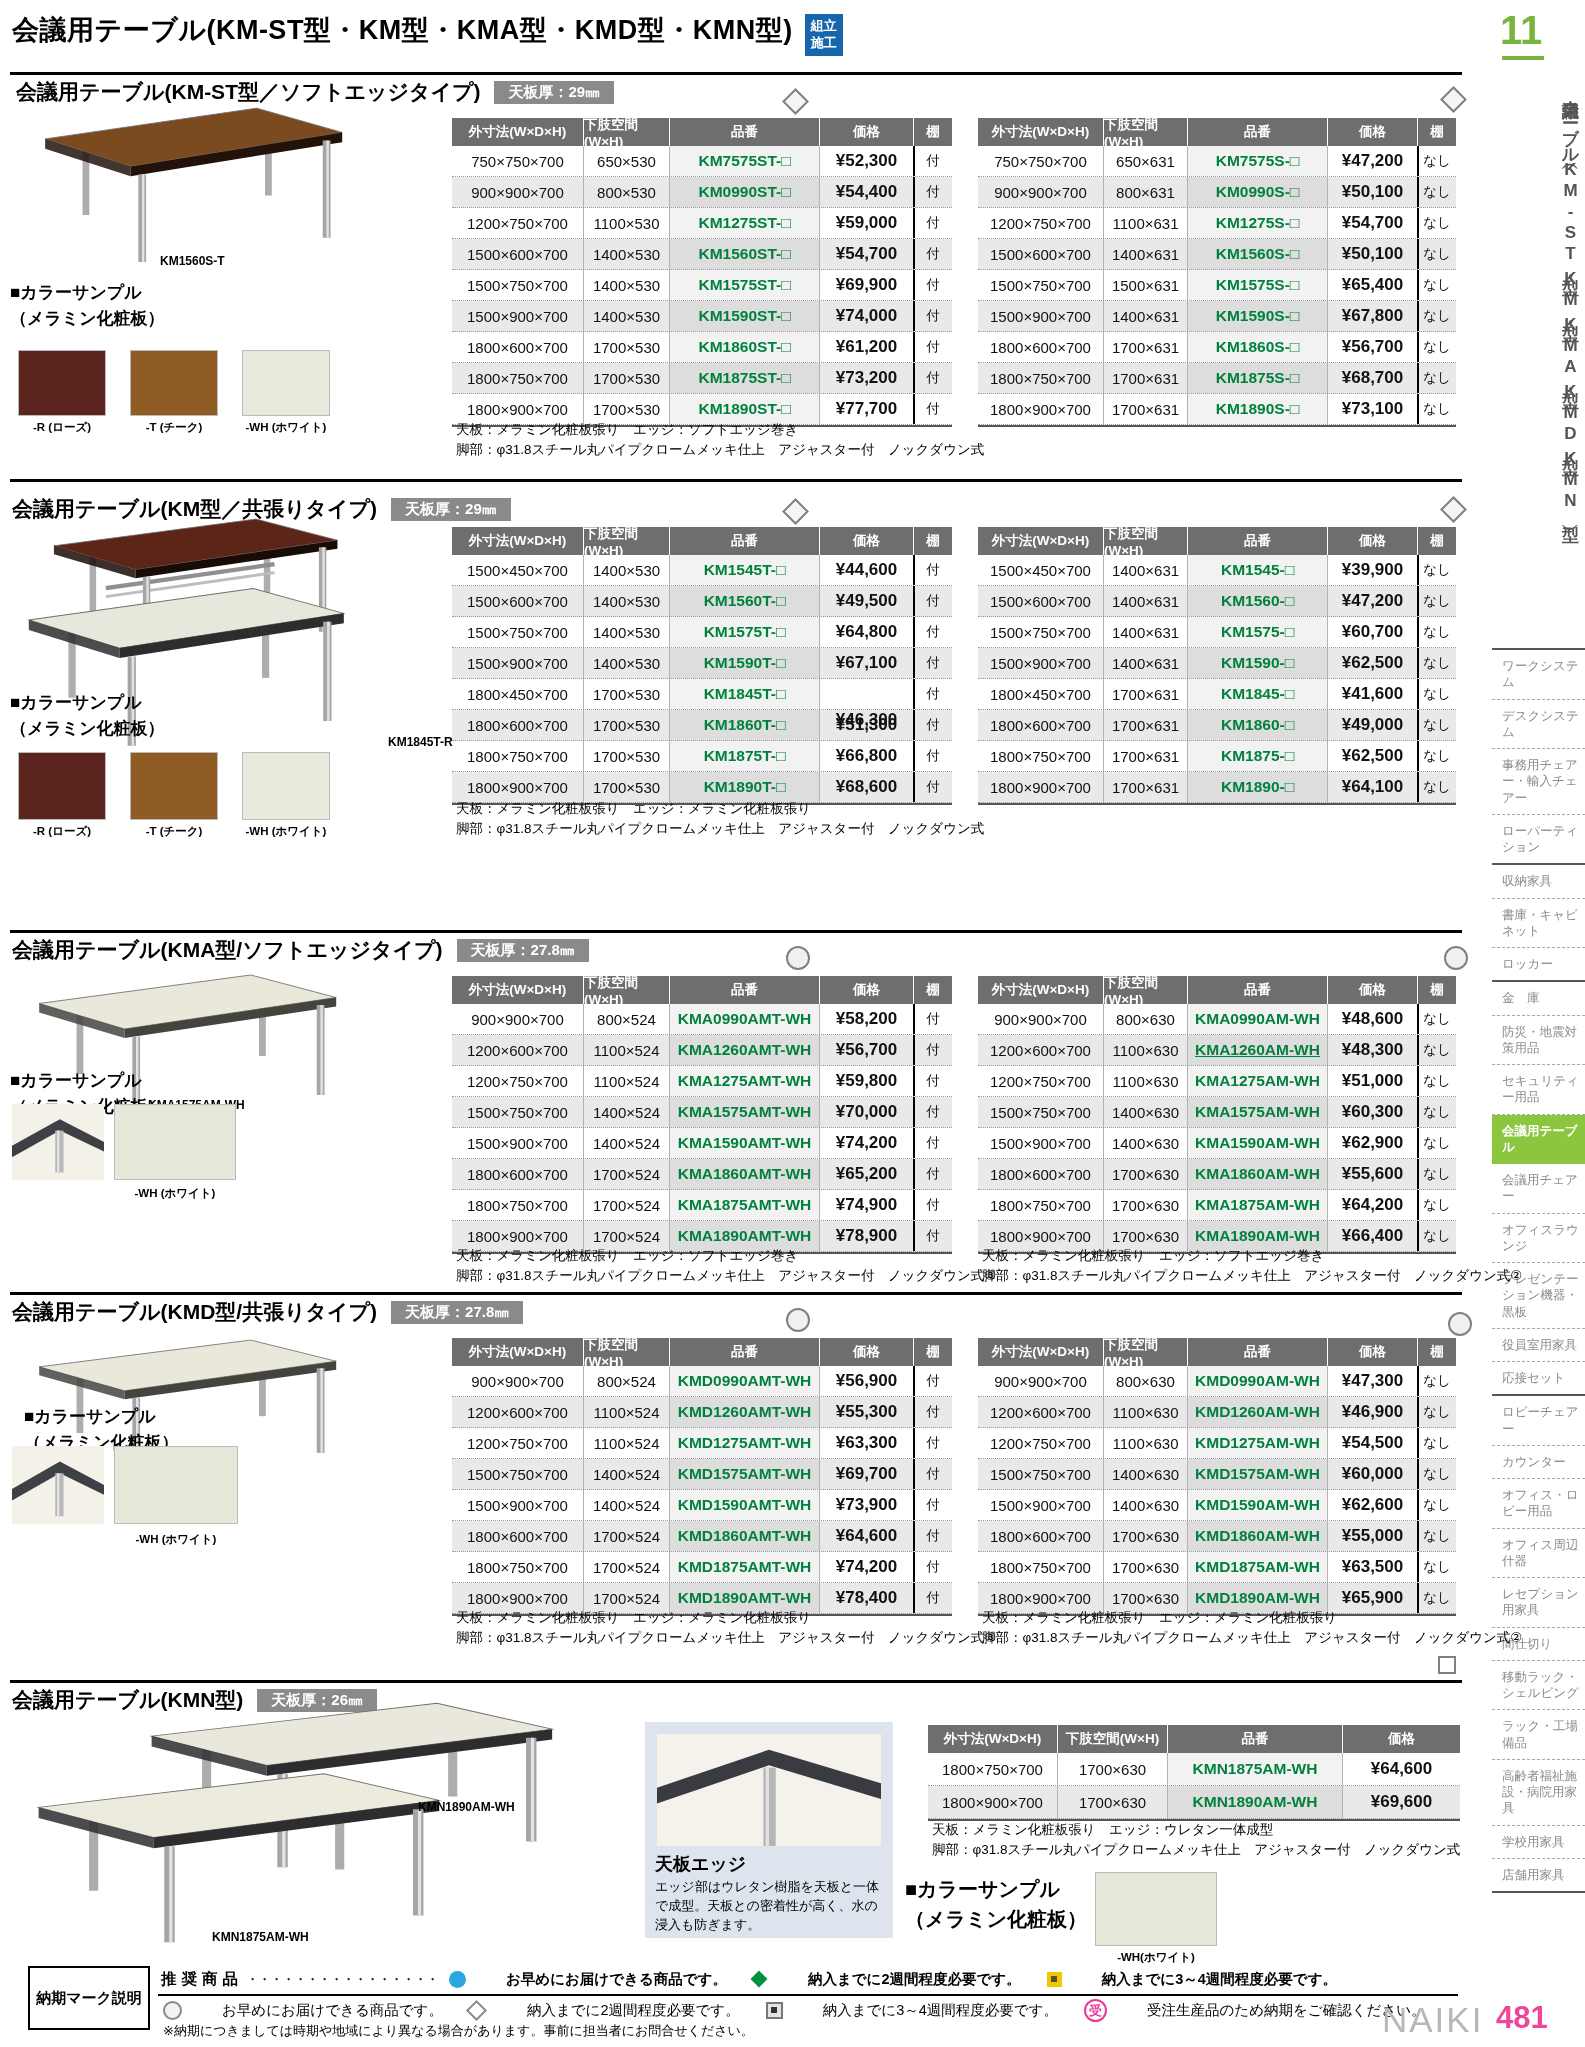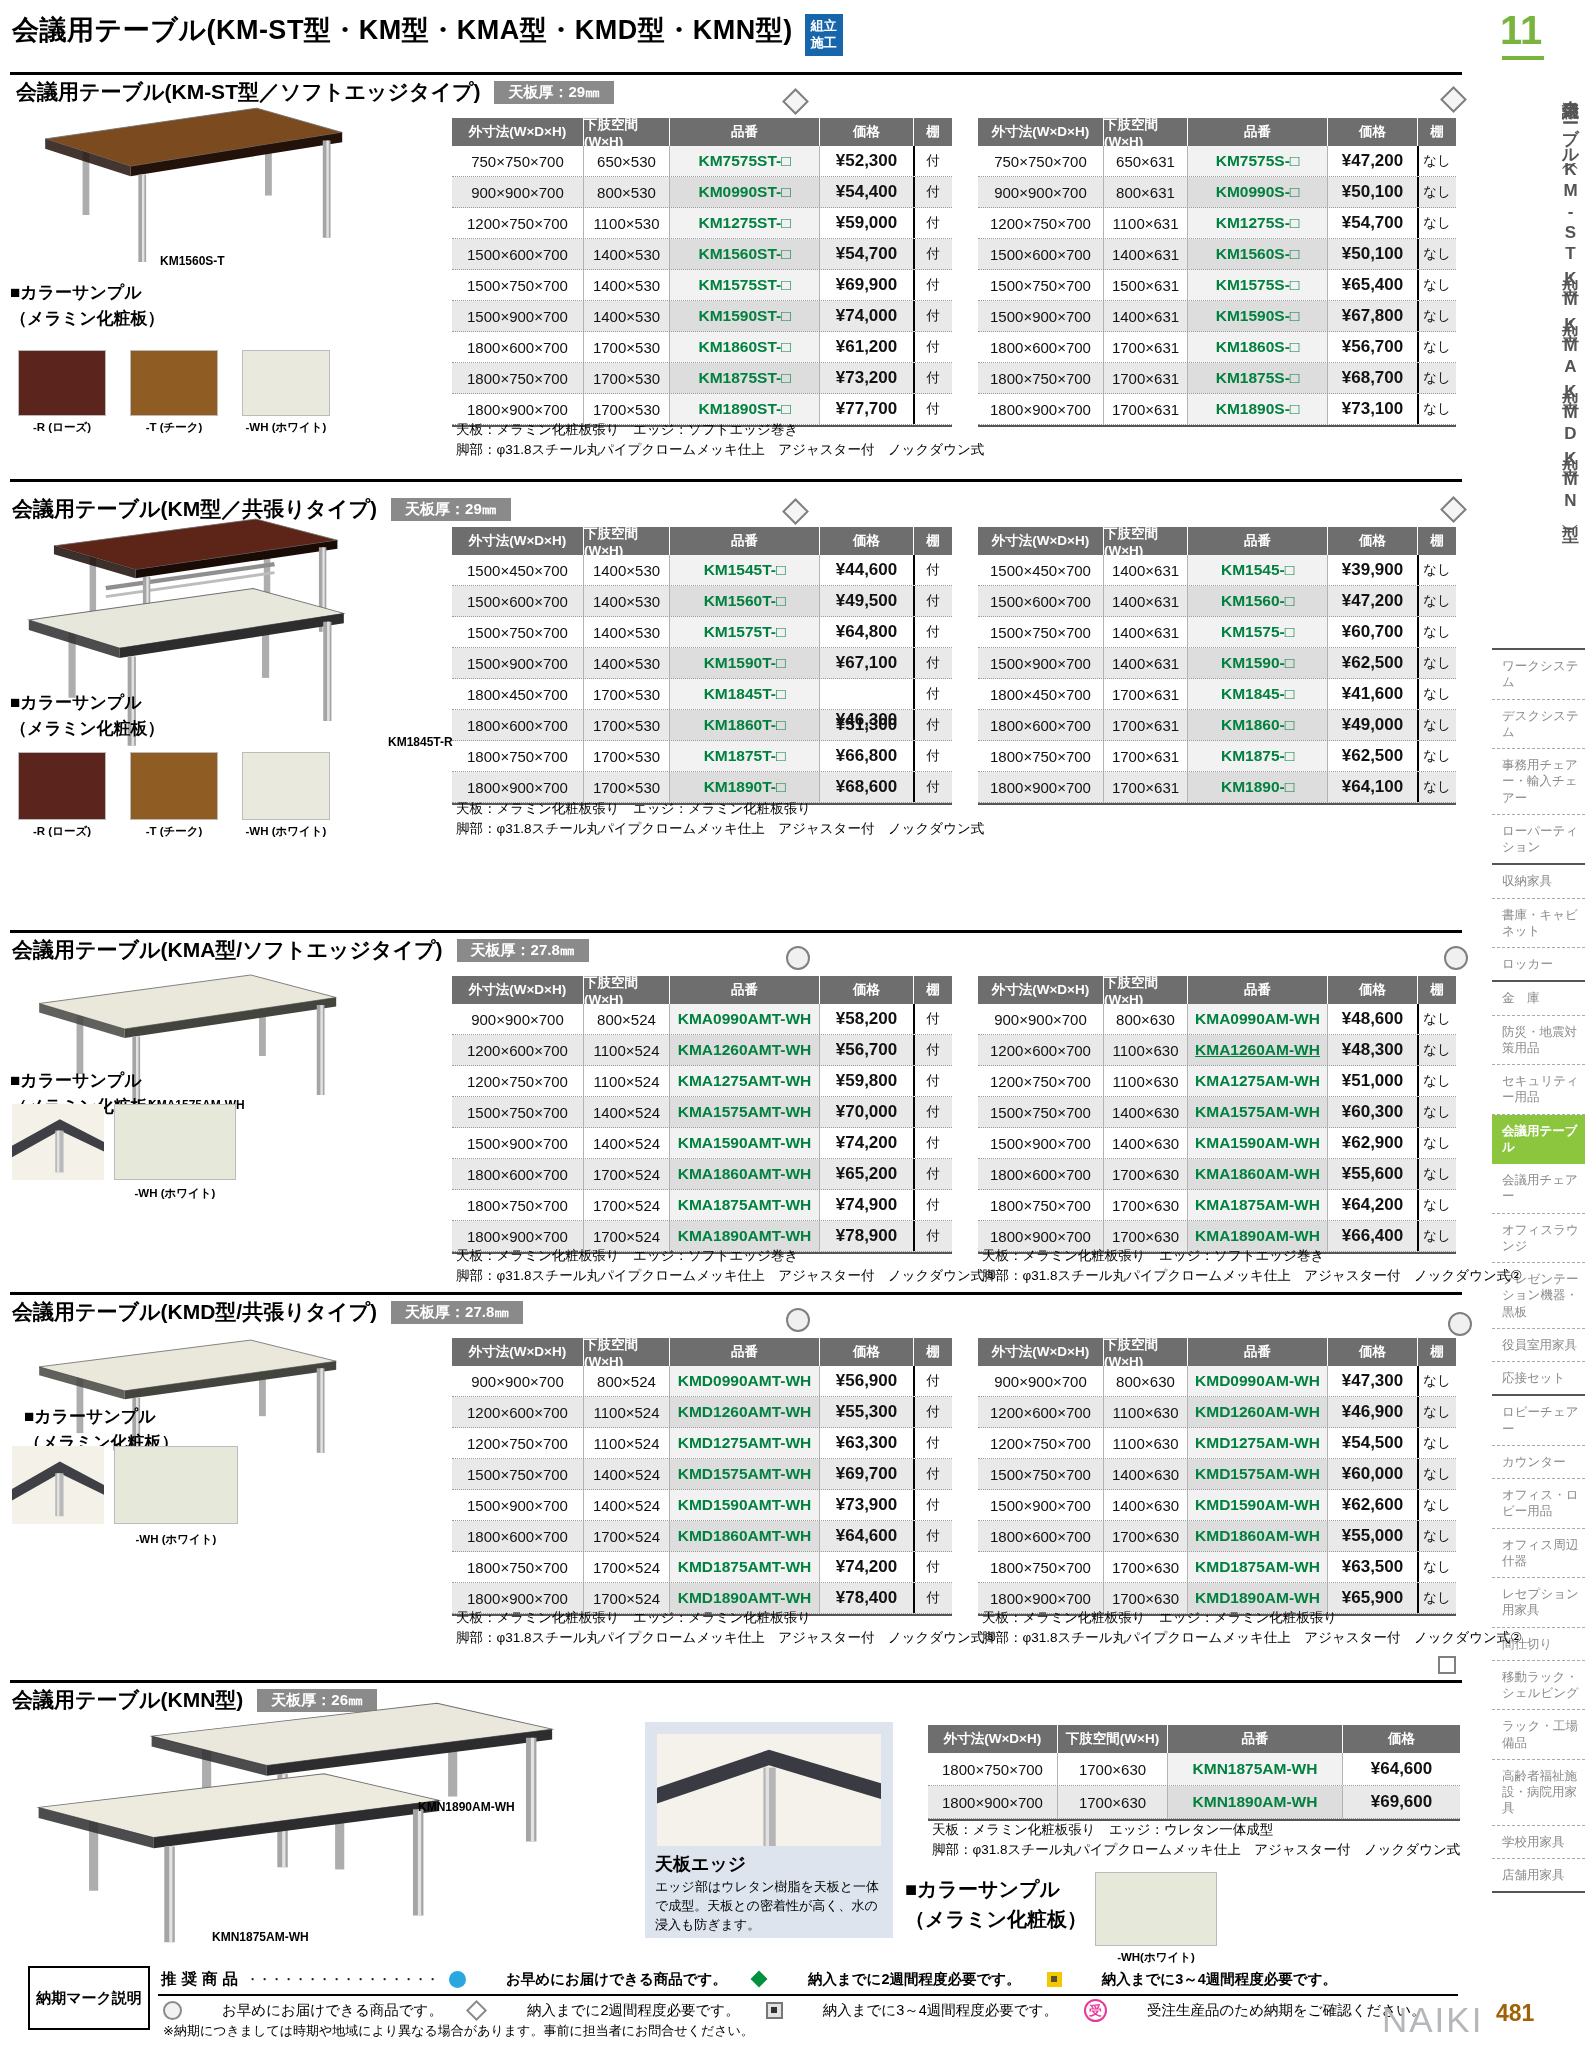--- a/index.html
+++ b/index.html
@@ -76,21 +76,21 @@
   .inner-square{width:13px;height:13px;border:2px solid #777;background:#e3e3e3;position:relative;}
   .inner-square::after{content:"";position:absolute;left:3px;top:3px;width:6px;height:6px;background:#333;}
   .jyu-circle{width:19px;height:19px;border:2px solid #e8399a;border-radius:50%;color:#e8399a;
               font-size:13px;font-weight:bold;text-align:center;line-height:19px;}
   .lg-prefix{letter-spacing:5px;font-size:15.5px;margin-right:4px;}
   .lg-leader{font-size:11px;letter-spacing:1px;color:#222;margin-right:10px;}
   .lg-underline{border-top:2px solid #000;}
   .lg-note{font-size:13px;}
 
   .naiki{font-size:35px;color:#b5b8bb;letter-spacing:2px;}
-  .pg481{font-size:23px;font-weight:bold;color:#a16207;}
+  .pg481{font-size:31px;font-weight:bold;color:#ec4899;}
 </style>
 </head>
 <body>
 
 <div class="page" id="page">
 
   <div class="abs hdr" style="left:12px;top:12px;">
     <span class="hdr-title">会議用テーブル(KM-ST型・KM型・KMA型・KMD型・KMN型)</span>
     <span class="hdr-badge">
       <span>組立</span>

